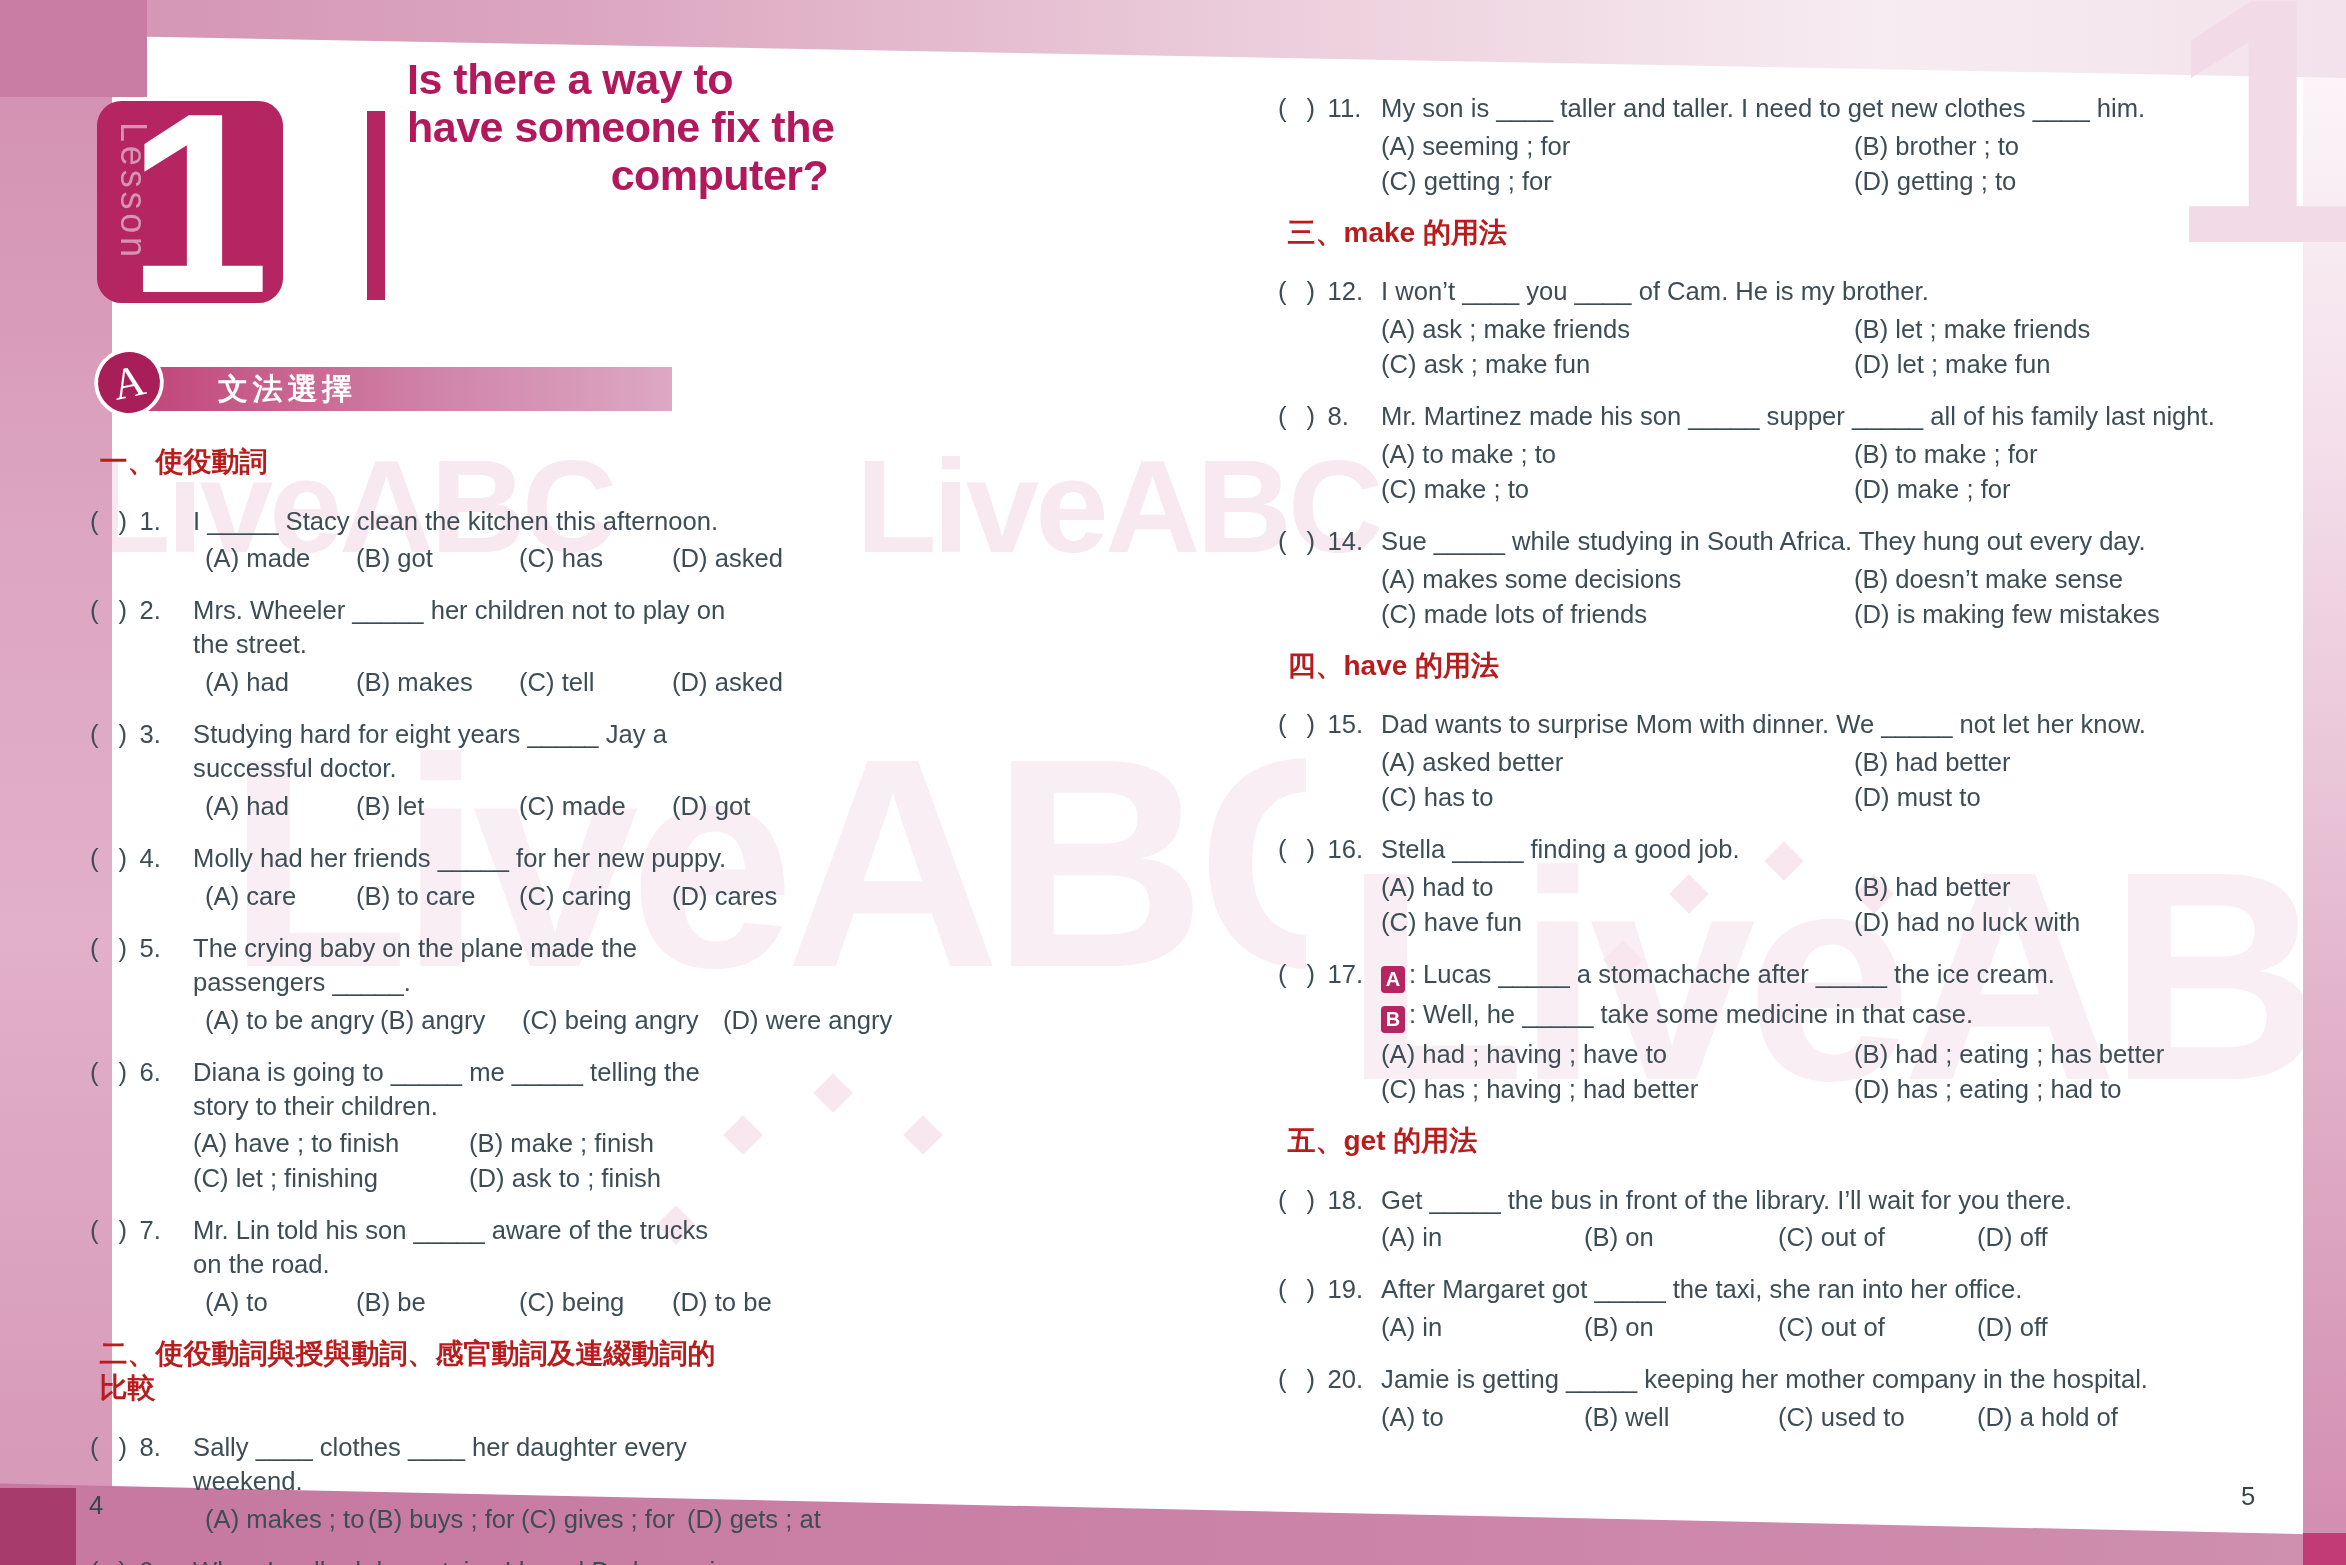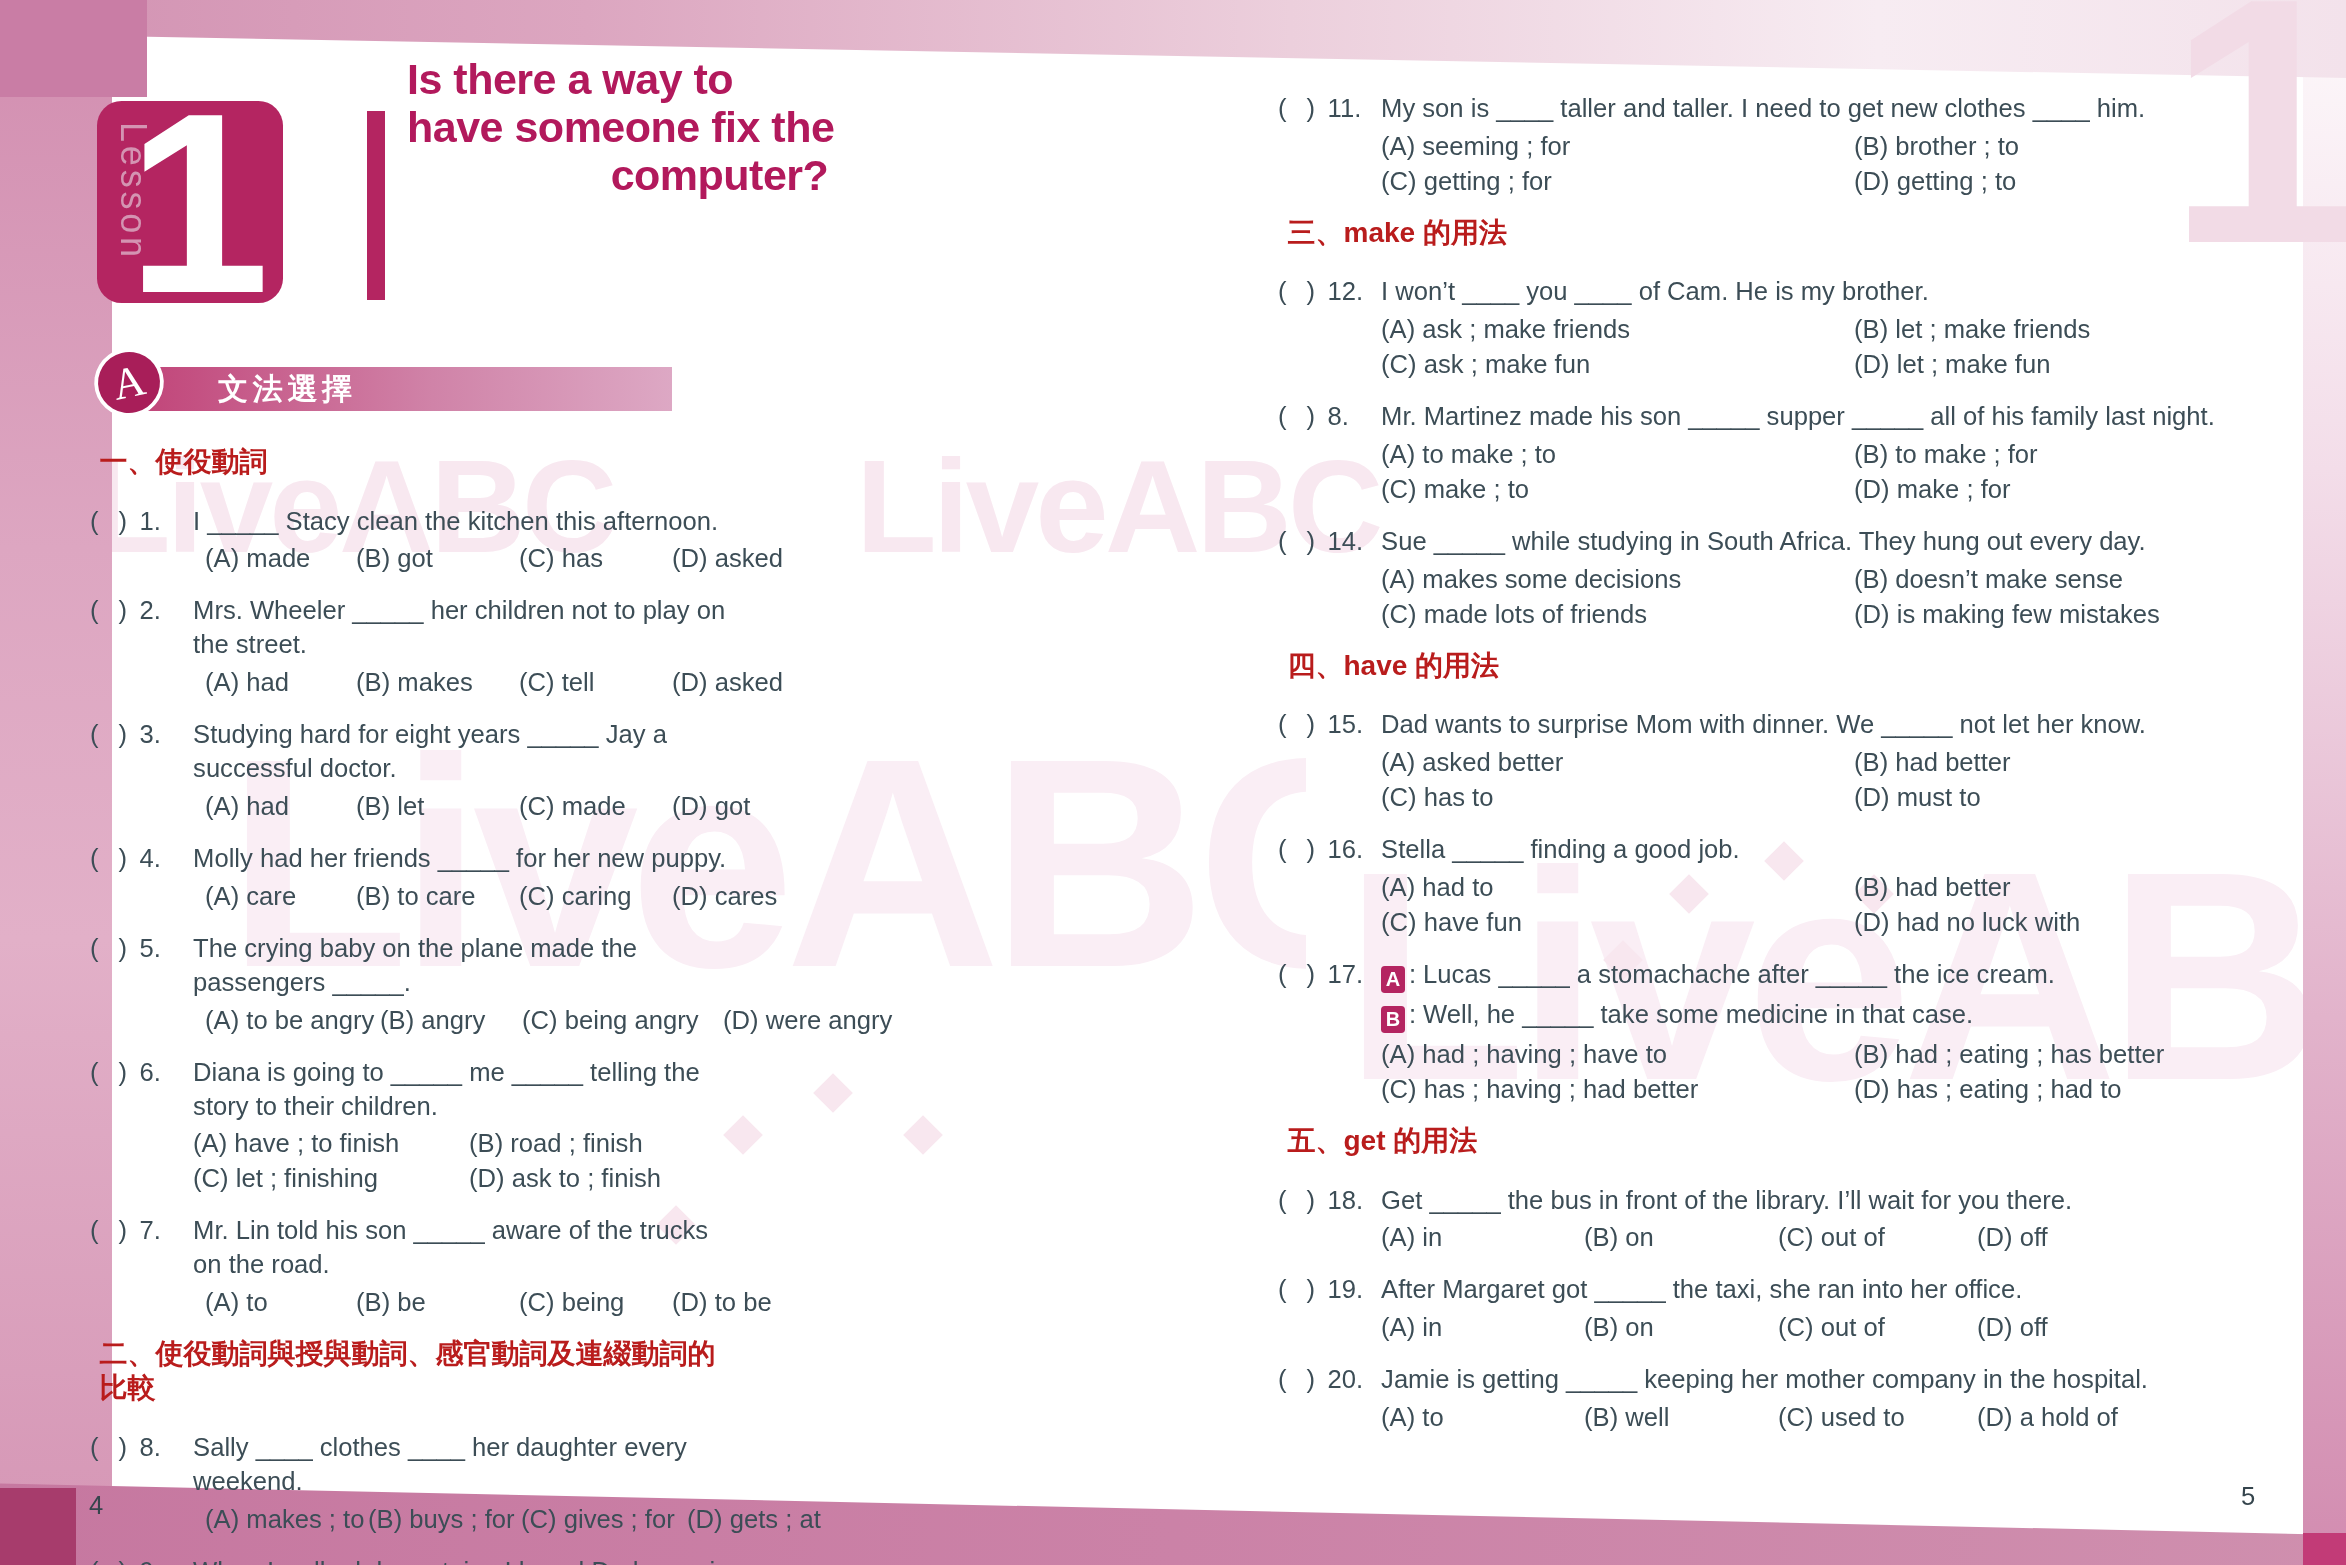--- a/index.html
+++ b/index.html
@@ -206,21 +206,21 @@
         </div>
       </div>
       <div class="q">
         <span class="pr">(</span>
         <span class="pr cl">)</span>
         <span class="qn">6.</span>
         <div class="qb">
           <div class="qt">Diana is going to _____ me _____ telling the story to their children.</div>
           <div class="opts c2l">
             <span class="opt">(A) have ; to finish</span>
-            <span class="opt">(B) road ; finish</span>
+            <span class="opt">(B) make ; finish</span>
             <span class="opt">(C) let ; finishing</span>
             <span class="opt">(D) ask to ; finish</span>
           </div>
         </div>
       </div>
       <div class="q">
         <span class="pr">(</span>
         <span class="pr cl">)</span>
         <span class="qn">7.</span>
         <div class="qb">

